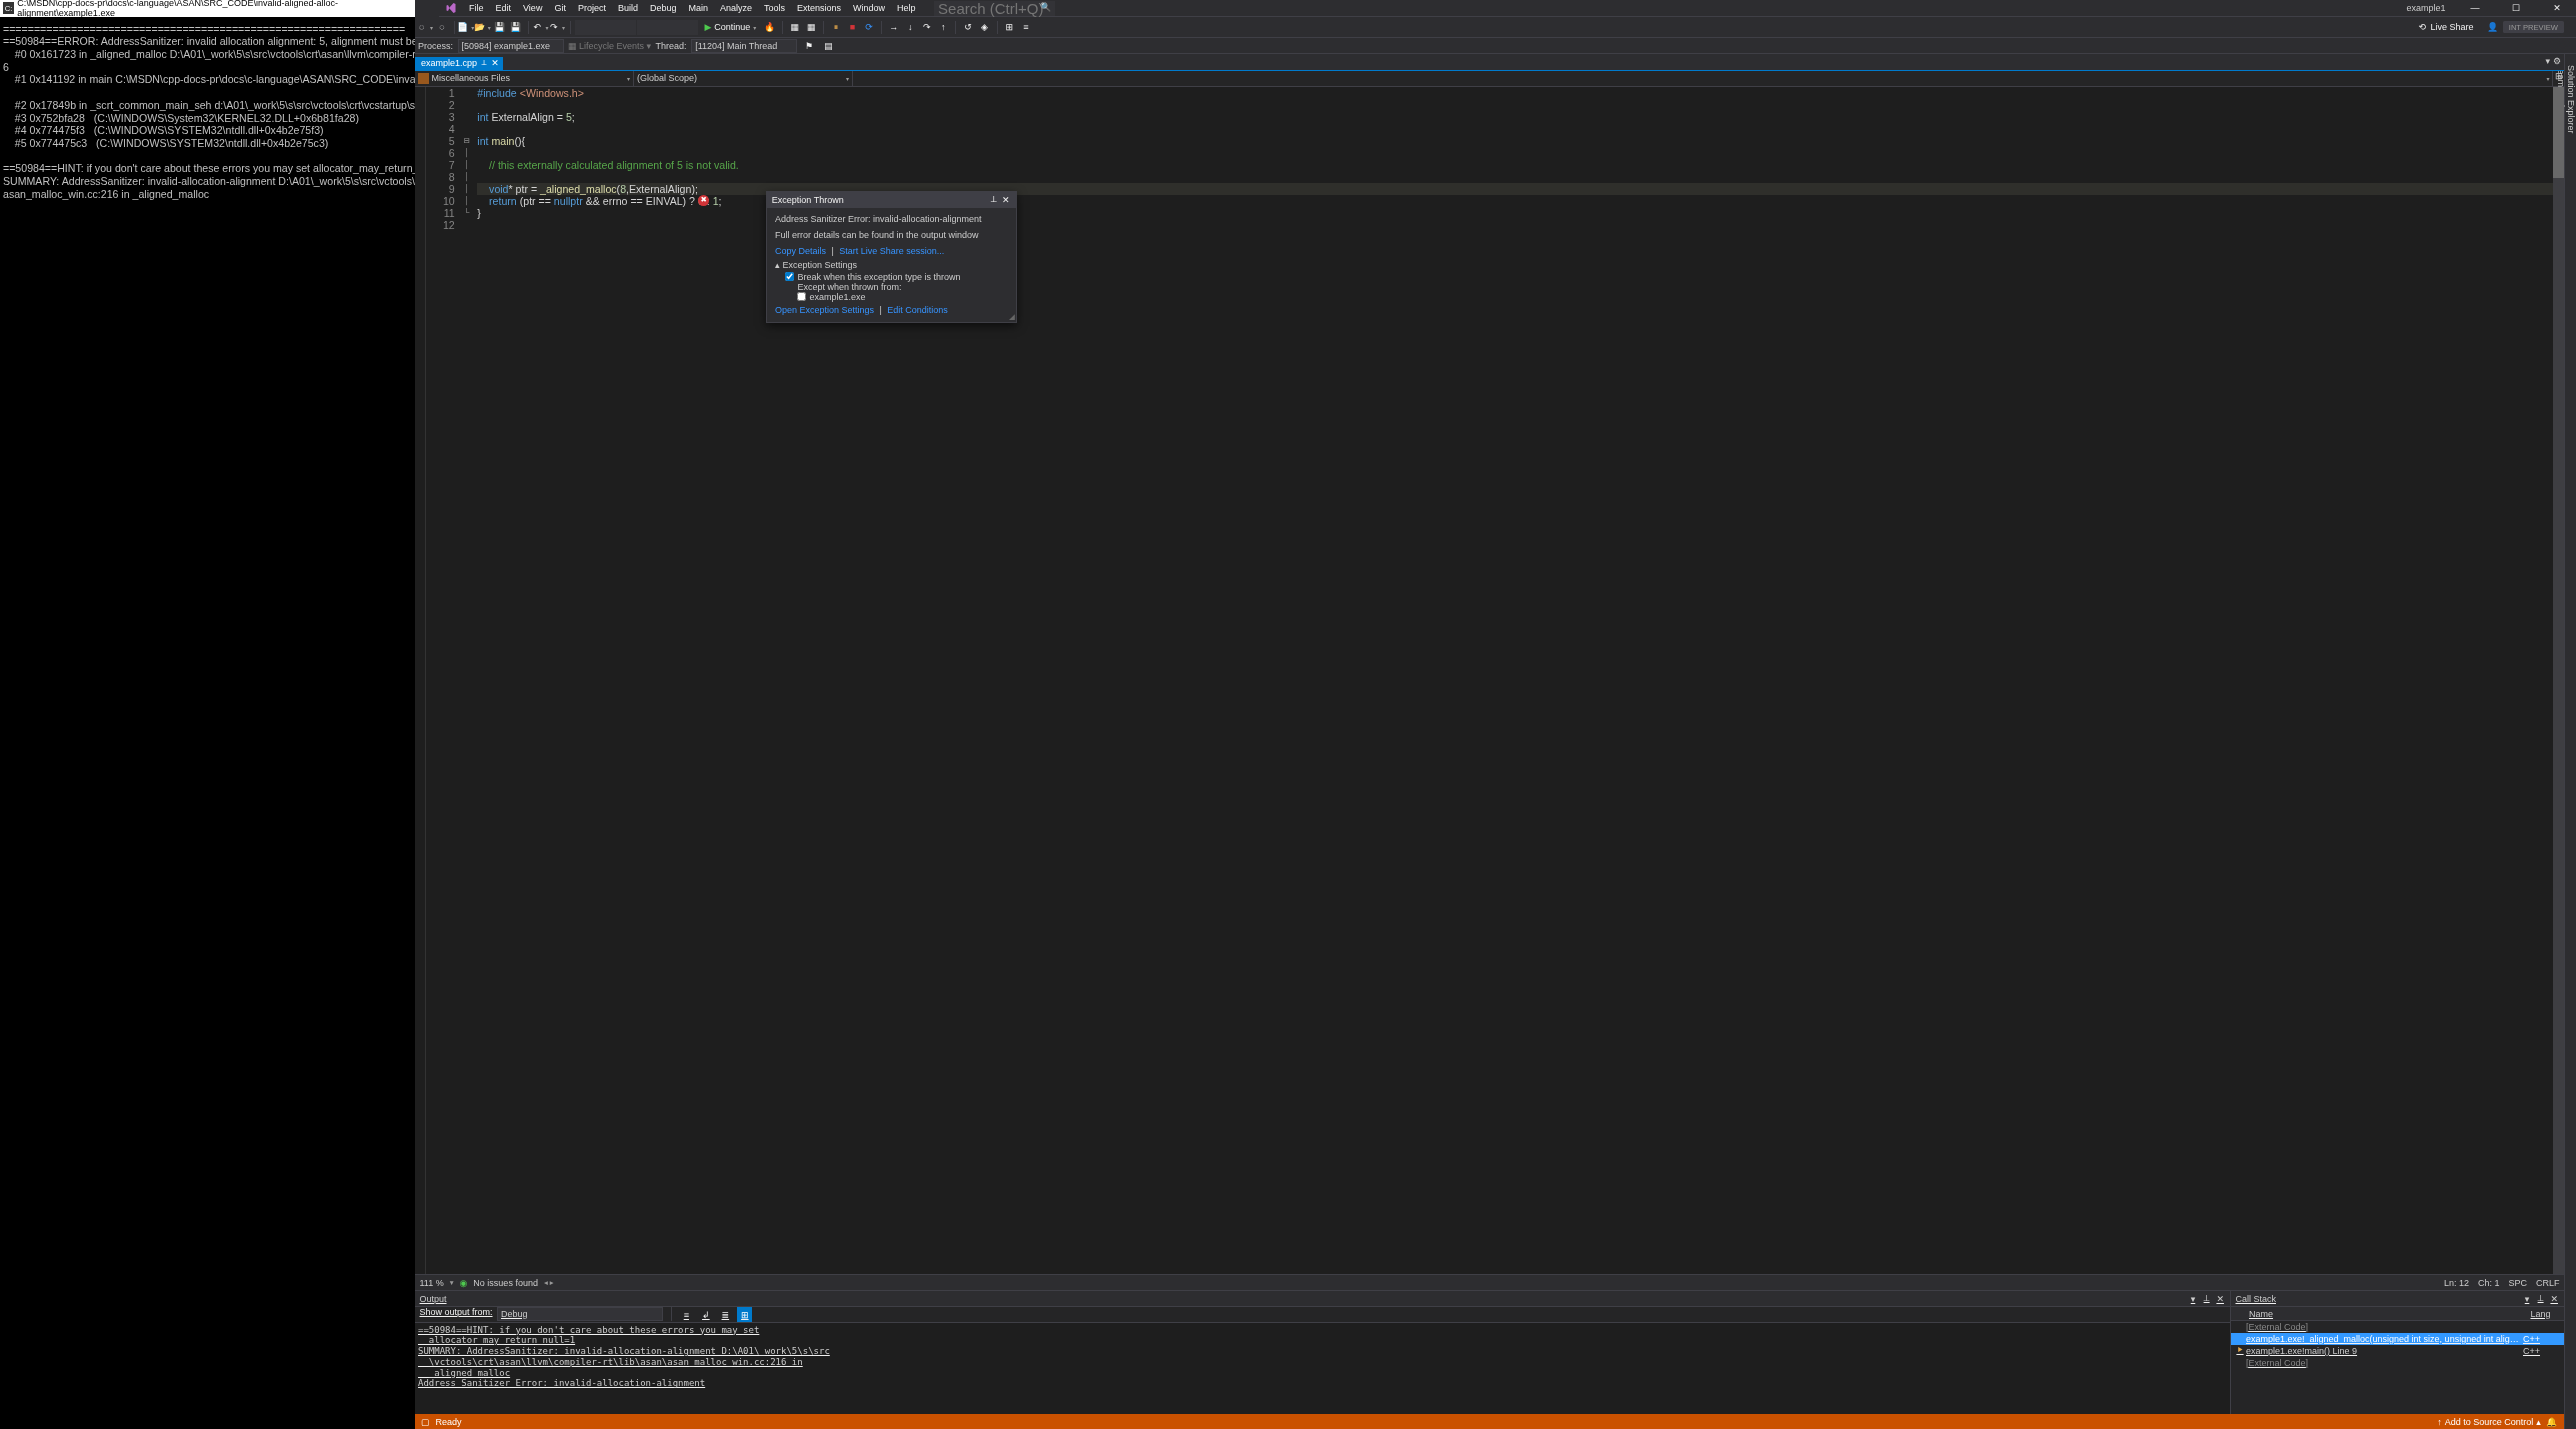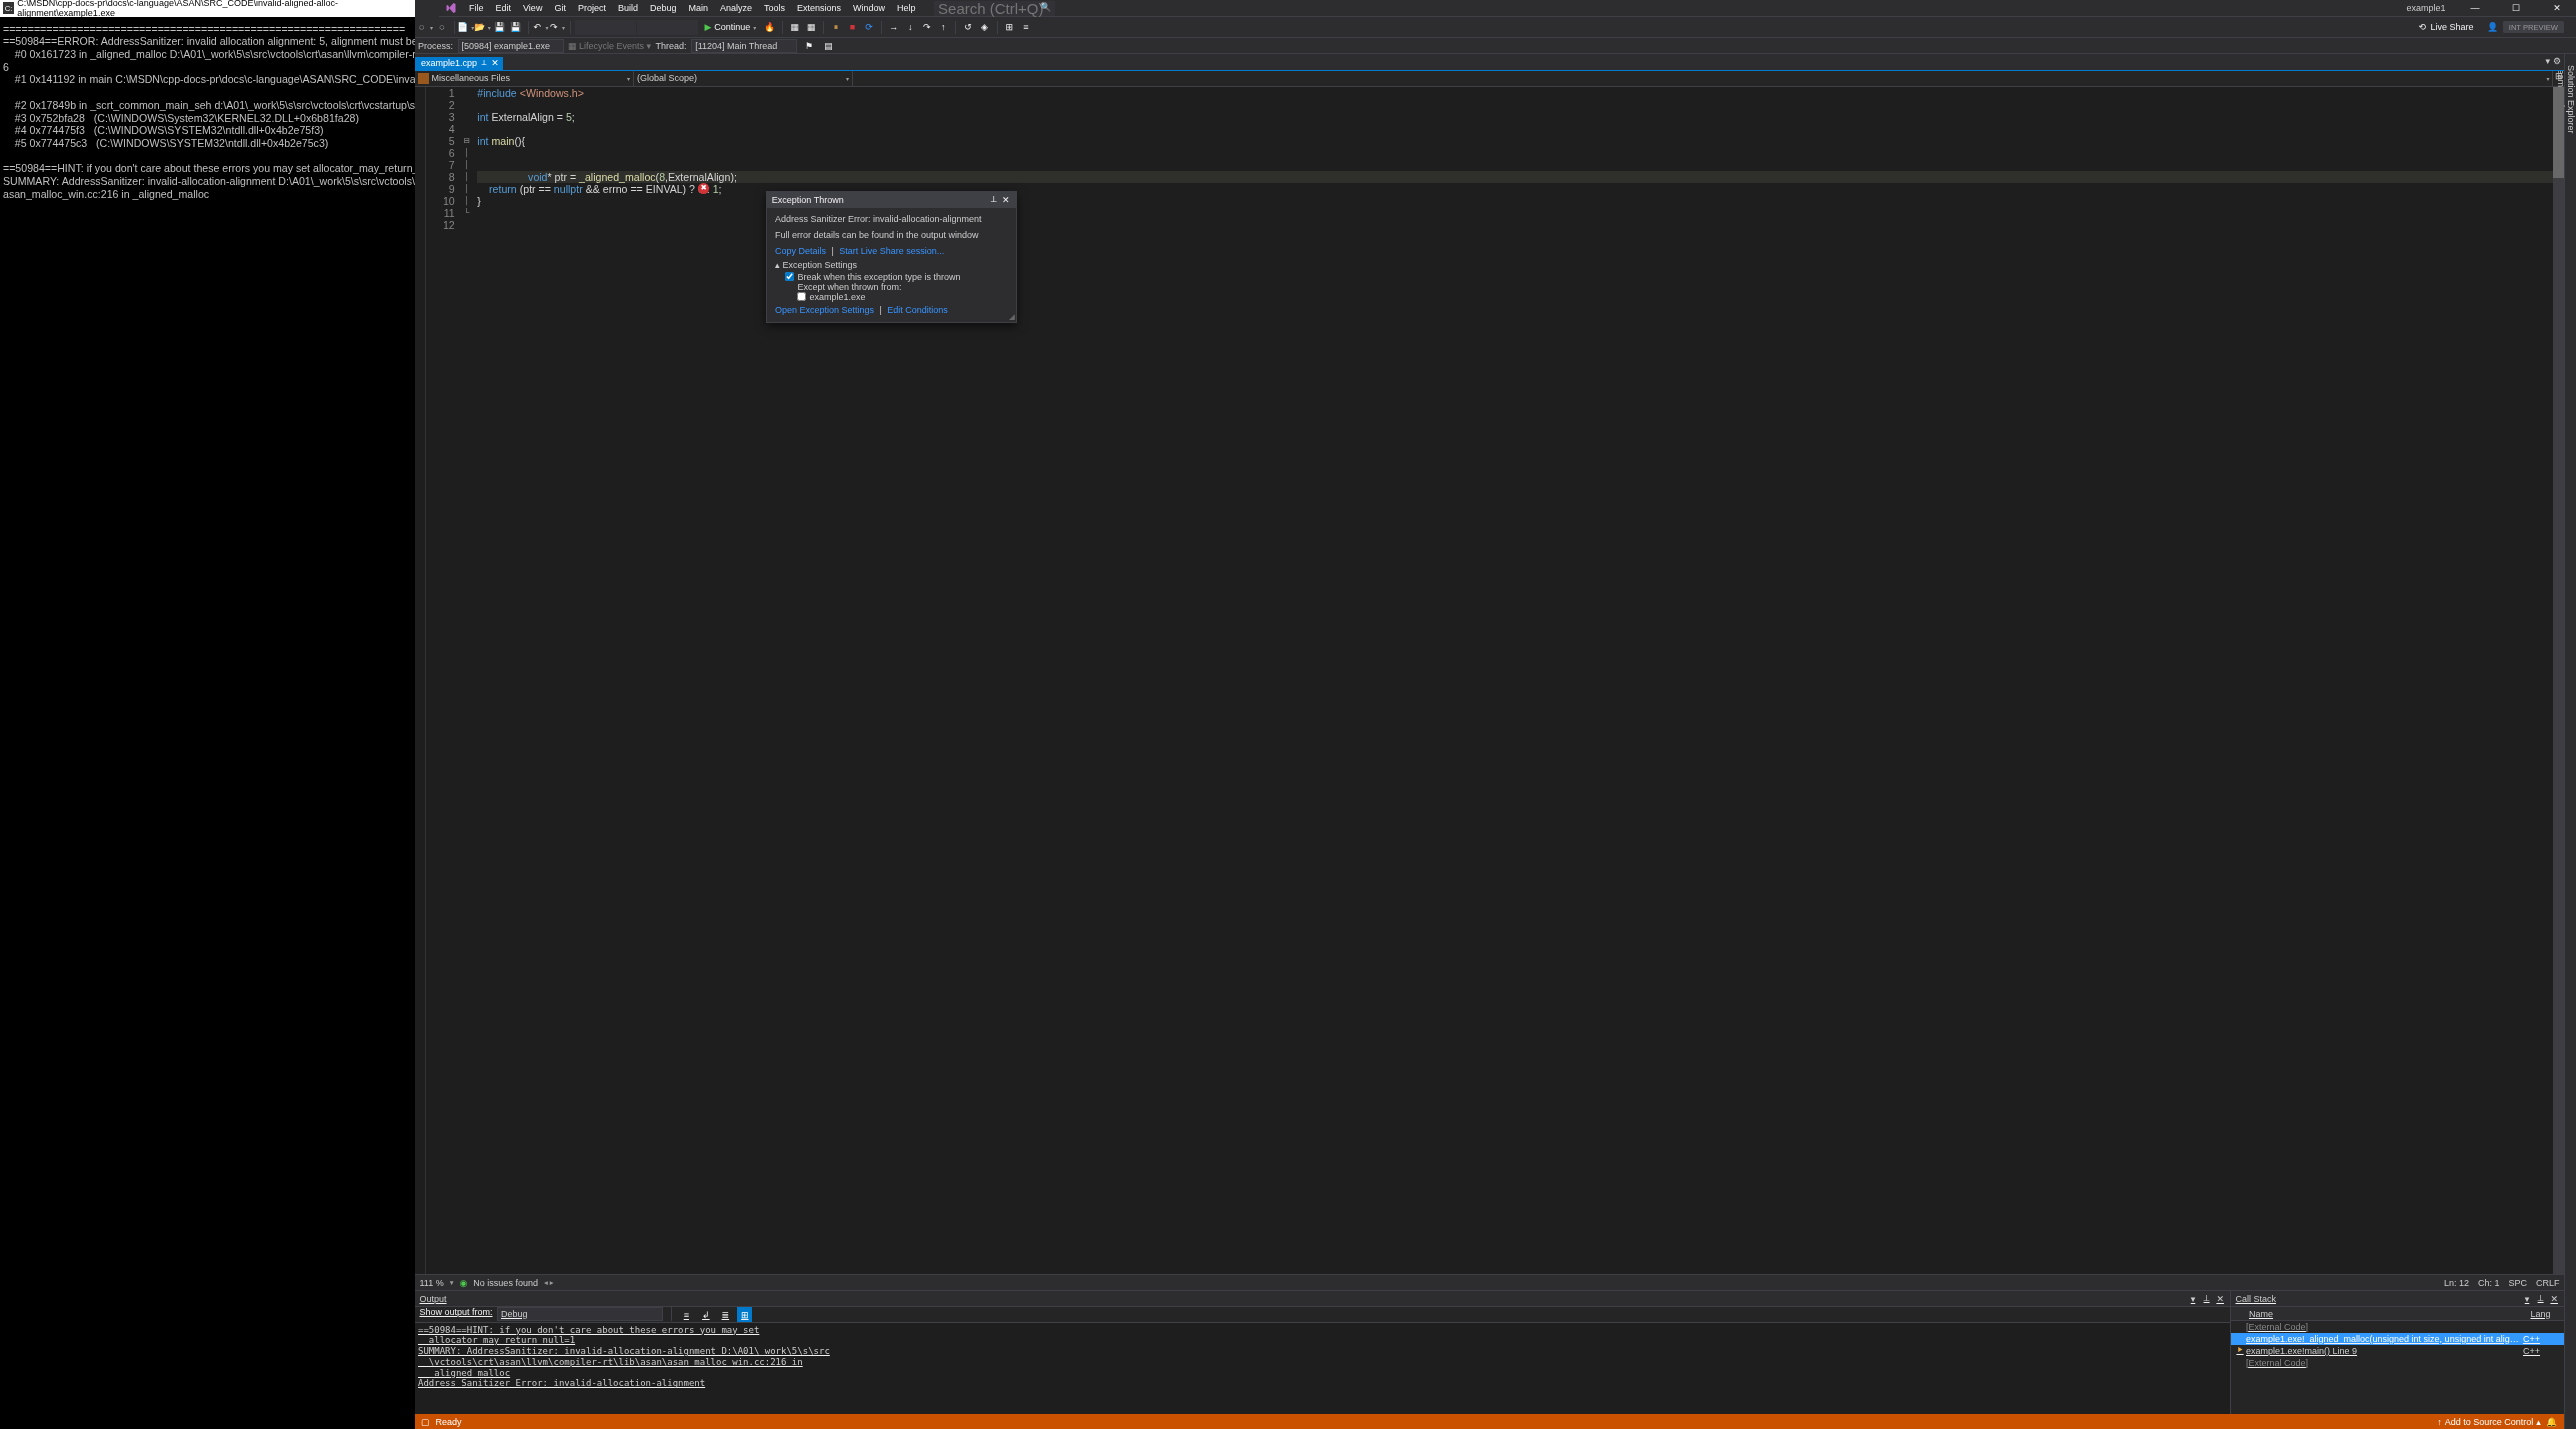--- a/index.html
+++ b/index.html
@@ -70,21 +70,21 @@
 
 
 .editor { flex: 1; background: #1e1e1e; display: flex; position: relative; font-family: Consolas, monospace; font-size: 10.6px; color: #d4d4d4; overflow: hidden; }
 .margin { width: 11.3px; background: #1e1e1e; border-right: 0.8px solid #333; }
 .gutter { width: 36px; background: #1e1e1e; color: #858585; text-align: right; padding: 0 7.6px 0 0; }
 .gutter .ln { height: 12px; line-height: 12px; }
 .outline-col { width: 9px; color: #999; }
 .outline-col .fold { height: 12px; line-height: 12px; text-align: center; font-size: 7.6px; }
 .code { flex: 1; padding-left: 6px; position: relative; }
 .code .line { height: 12px; line-height: 12px; white-space: pre; }
-.code .current { background: rgba(255,255,200,0.08); padding-left: 39px; }
+.code .current { background: rgba(255,255,200,0.08); }
 .tok-k { color: #569cd6; }
 .tok-s { color: #ce9178; }
 .tok-c { color: #57a64a; }
 .tok-n { color: #b5cea8; }
 .tok-f { color: #dcdcaa; }
 .err-glyph { position: absolute; left: 227px; width: 10.6px; height: 10.6px; background: #d13438; border-radius: 50%; color: #fff; font-size: 7.6px; display: flex; align-items: center; justify-content: center; }
 .vscrollbar { width: 10.6px; background: #3e3e42; }
 .vscrollbar .thumb { width: 100%; height: 91px; background: #686868; margin-top: 0; }
 
 
@@ -321,20 +321,21 @@
               <div class="fold">└</div>
               <div class="fold"></div>
           </div>
           <div class="code">
             <div class="line"><span class="tok-k">#include</span> <span class="tok-s">&lt;Windows.h&gt;</span></div>
             <div class="line"></div>
             <div class="line"><span class="tok-k">int</span> ExternalAlign = <span class="tok-n">5</span>;</div>
             <div class="line"></div>
             <div class="line"><span class="tok-k">int</span> <span class="tok-f">main</span>(){</div>
             <div class="line"></div>
+            <div class="line">    <span class="tok-c">// this externally calculated alignment of 5 is not valid.</span></div>
             <div class="line"></div>
             <div class="line current">    <span class="tok-k">void</span>* ptr = <span class="tok-f">_aligned_malloc</span>(<span class="tok-n">8</span>,ExternalAlign);<span class="err-glyph">✖</span></div>
             <div class="line">    <span class="tok-k">return</span> (ptr == <span class="tok-k">nullptr</span> &amp;&amp; errno == EINVAL) ? <span class="tok-n">0</span> : <span class="tok-n">1</span>;</div>
             <div class="line">}</div>
             <div class="line"></div>
 
             <div class="exc-popup">
               <div class="exc-title">
                 <span class="t">Exception Thrown</span>
                 <span class="btn">⟂</span>

